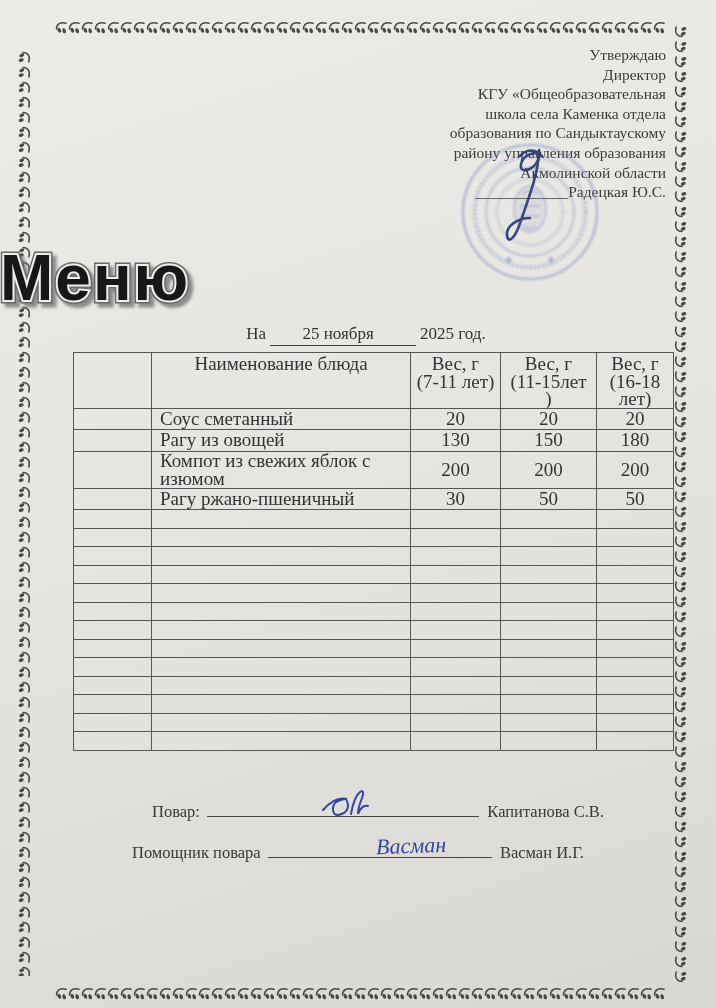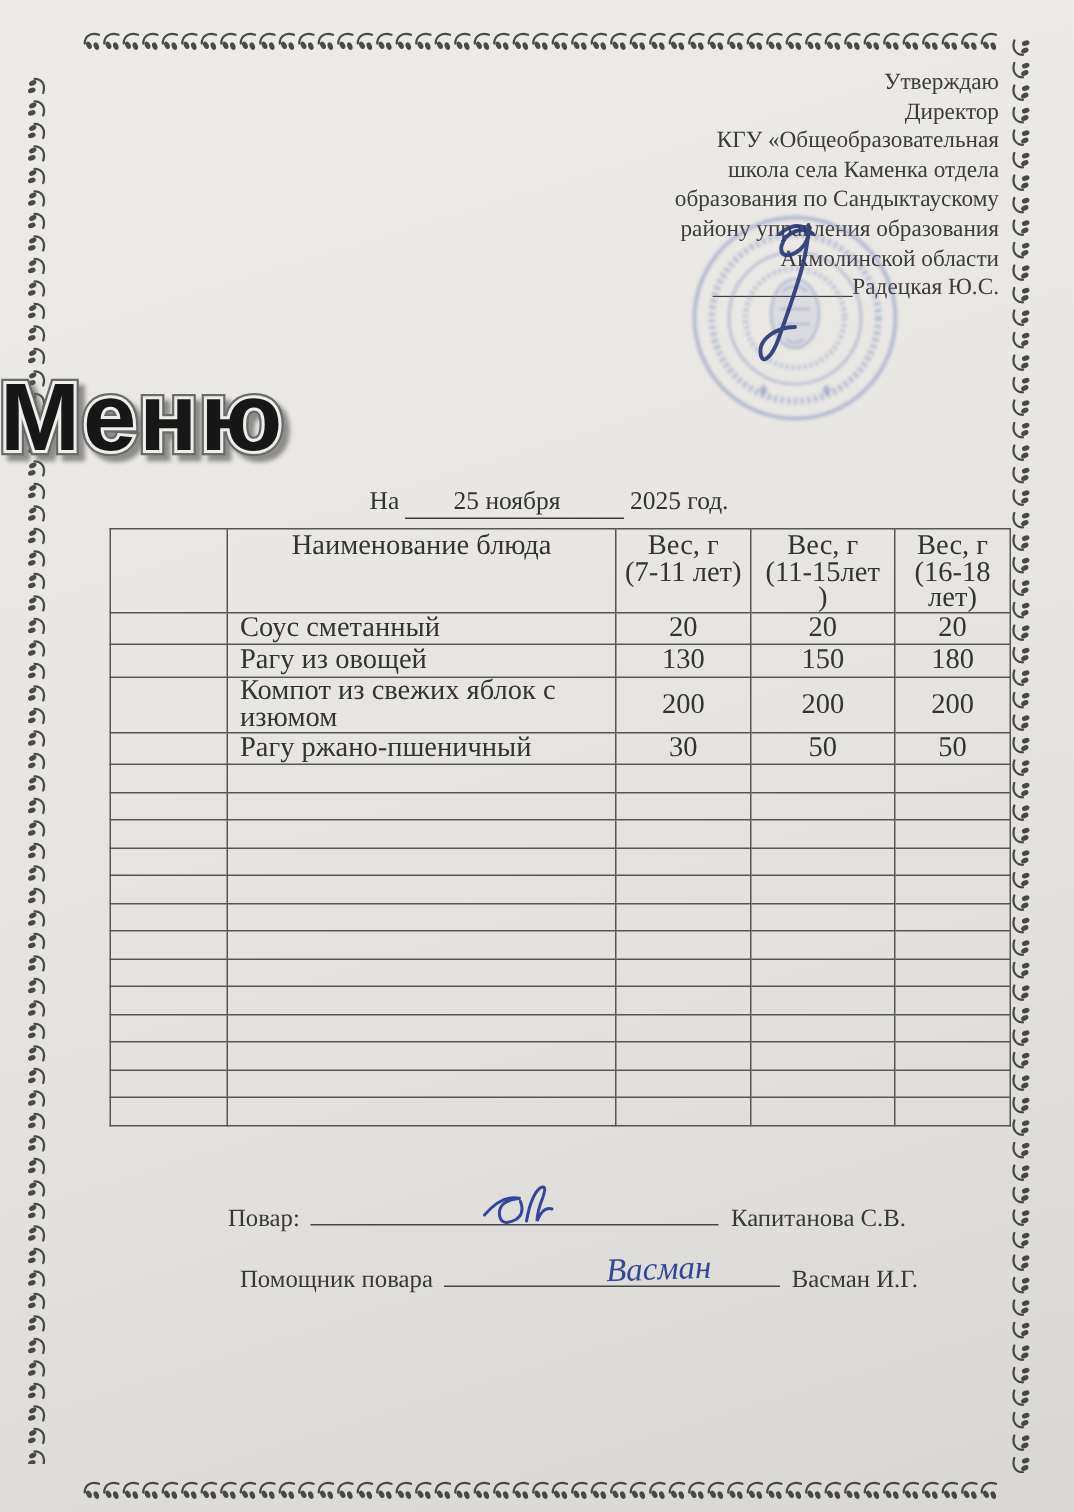--- a/index.html
+++ b/index.html
@@ -55,21 +55,21 @@
   .menu td.meal { padding-left:5px; vertical-align:top; }
   .menu td.dish { padding-left:8px; }
   .menu td.num  { text-align:center; }
   .menu tr.empty td { height:17.5px; }
   
   .sig-row { position:absolute; display:flex; align-items:baseline; font-size:16.5px; color:#383838; }
   .sig-row .lbl { white-space:nowrap; }
   .sig-row .line { flex:1; border-bottom:1.3px solid #454545; height:19px; margin:0 8px 0 7px; position:relative; }
   .sig-row .nm { white-space:nowrap; }
   .sig-1 { left:152px; top:797px; width:452px; }
-  .sig-2 { left:160px; top:838px; width:452px; }
+  .sig-2 { left:132px; top:838px; width:452px; }
   .sig-3 { left:163px; top:876px; width:447px; }
   .hand {
     position:absolute; left:108px; bottom:-2px; color:#35459c;
     font-style:italic; font-size:22px; transform:rotate(-2deg); white-space:nowrap;
   }
   .scribble { position:absolute; overflow:visible; }
   .hidden-defs { position:absolute; width:0; height:0; overflow:hidden; }
 </style>
 </head>
 <body>

